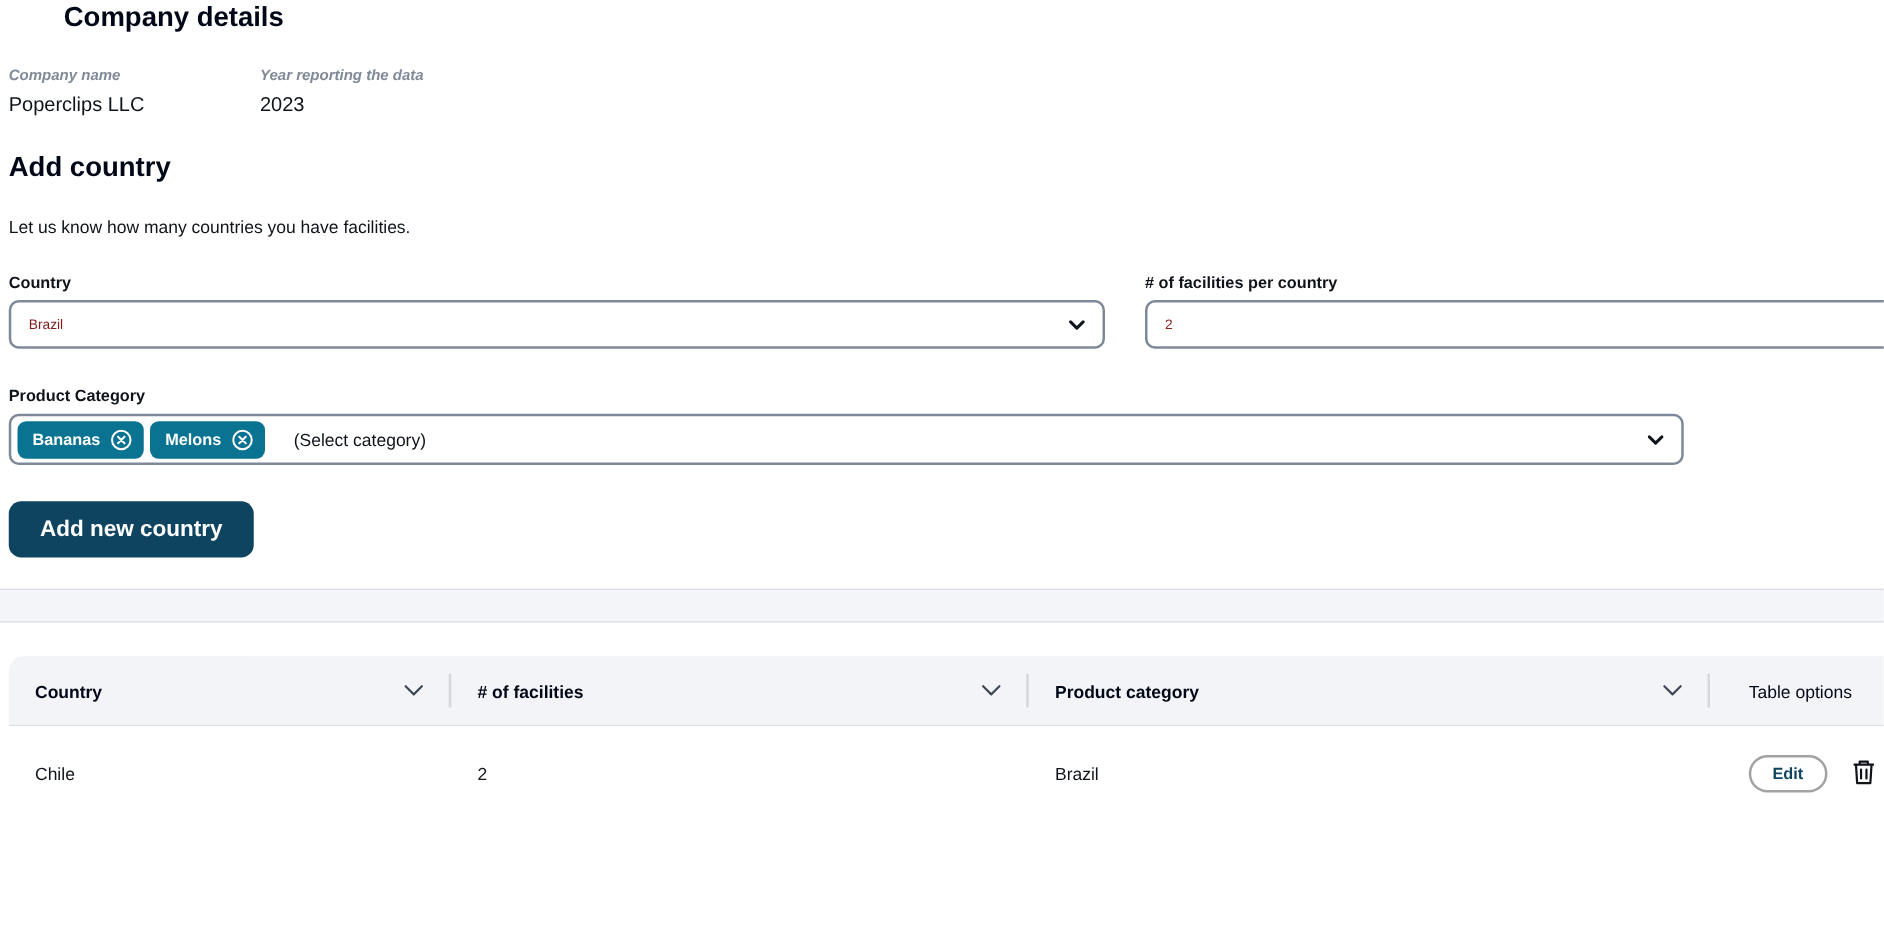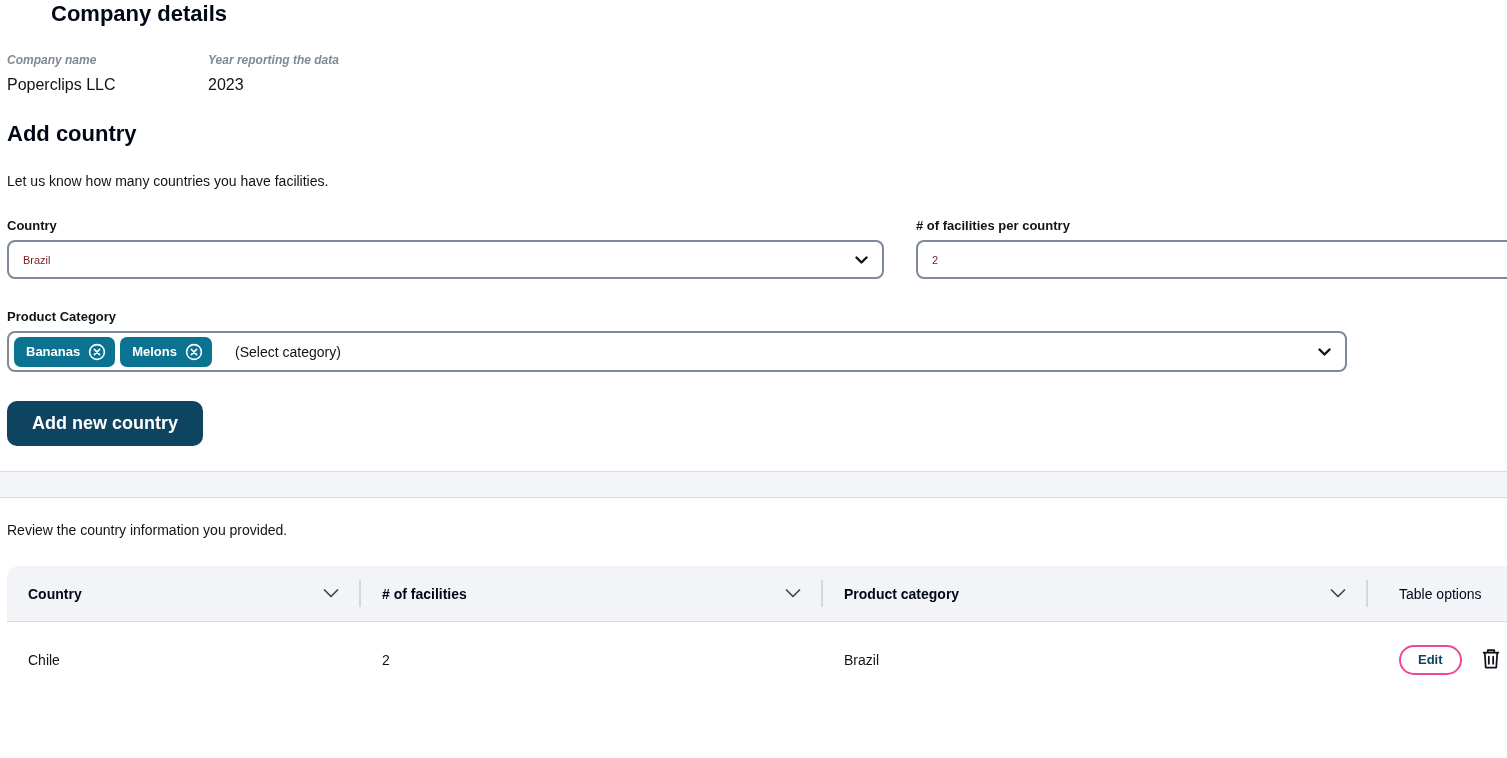--- a/index.html
+++ b/index.html
@@ -51,21 +51,21 @@
   .thead { display: grid; grid-template-columns: 354px 462px 545px 1fr; background: #f3f4f7;
            border-bottom: 1px solid #d9dce1; border-radius: 12px 0 0 0; height: 56px; }
   .th { position: relative; display: flex; align-items: center; padding-left: 21px;
         font-size: 14px; font-weight: 700; color: #000716; }
   .th-options { font-weight: 400; padding-left: 31px; }
   .sort-chevron { position: absolute; right: 22px; color: #3d4754; display: inline-flex; cursor: pointer; }
   .col-divider { position: absolute; right: 0; top: 14px; height: 27px; width: 2px; background: #d4d7db; cursor: col-resize; }
   .trow { display: grid; grid-template-columns: 354px 462px 545px 1fr; height: 75px; align-items: center; background: #fff; }
   .td { padding-left: 21px; font-size: 14px; color: #0f141a; }
   .td-options { display: flex; align-items: center; gap: 18px; padding-left: 31px; }
-  .btn-edit { height: 30px; padding: 0 17px; border: 2px solid #ec4899; border-radius: 16px; background: #fff;
+  .btn-edit { height: 30px; padding: 0 17px; border: 2px solid #a3a3a3; border-radius: 16px; background: #fff;
               color: #0e4460; font-size: 13px; font-weight: 700; font-family: "Liberation Sans", sans-serif; cursor: pointer; }
   .icon-btn { background: none; border: none; display: inline-flex; cursor: pointer; color: #0f141a; padding: 0; }
 </style>
 </head>
 <body>
 
 <div class="page">
   <div class="inner">
 
     <h1 class="page-title">Company details</h1>
@@ -131,21 +131,20 @@
         </span>
       </div>
     </div>
 
     <button class="btn-primary">Add new country</button>
   </div>
 
   <div class="band"></div>
 
   <div class="inner">
-    <p class="desc">Review the country information you provided.</p>
 
     <div class="table">
       <div class="thead">
         <div class="th">
           <span>Country</span>
           <span class="sort-chevron">
             <svg width="16" height="9" viewBox="0 0 16 9">
                 <path d="M1.5 1l6.5 6.5L14.5 1" fill="none" stroke="currentColor" stroke-width="1.7" stroke-linecap="round" stroke-linejoin="round"></path>
               </svg>
           </span>

